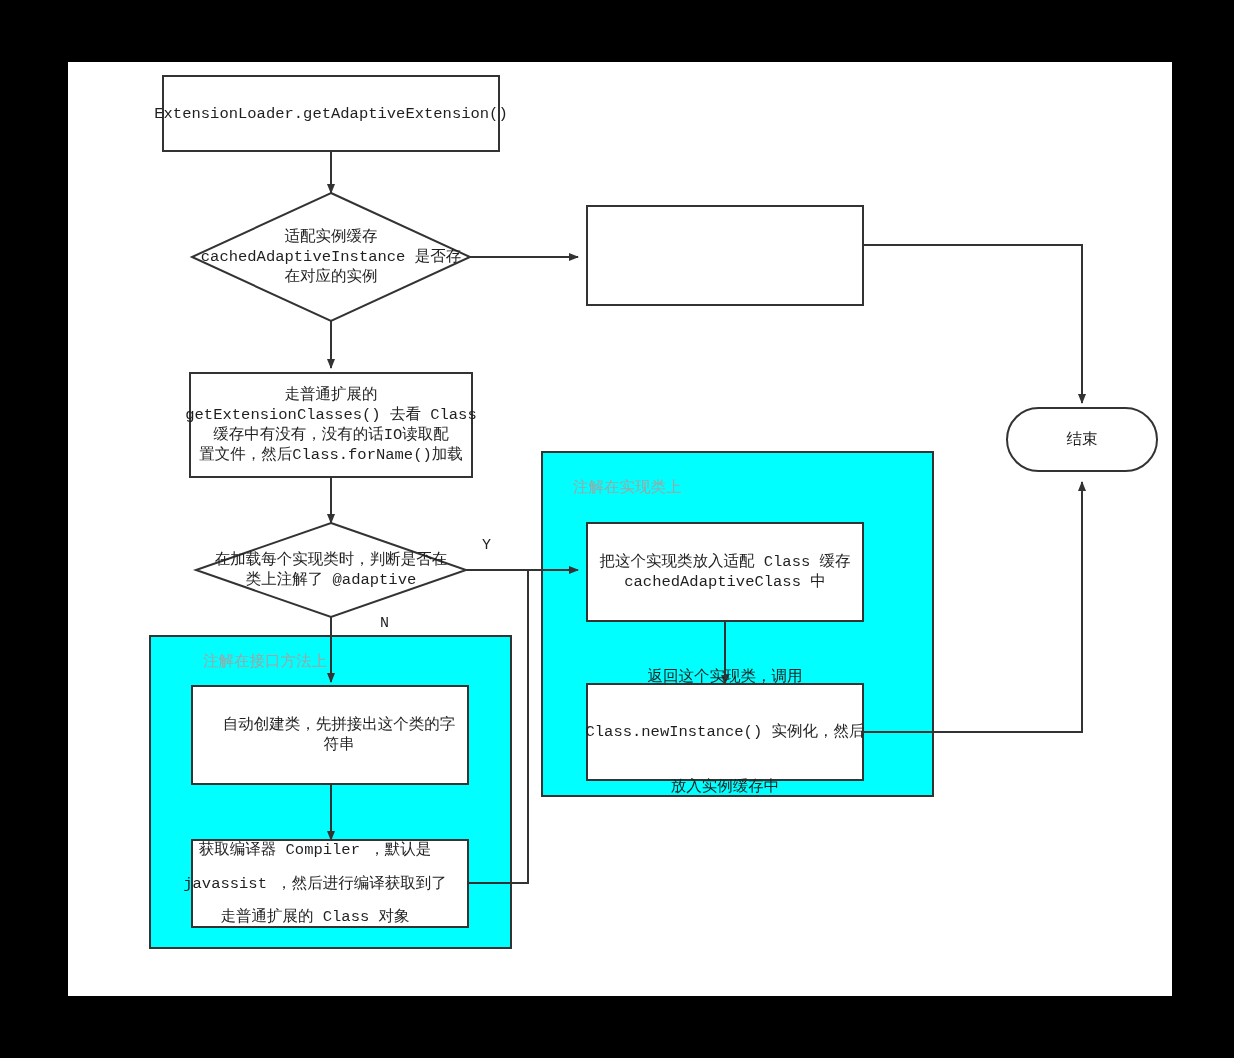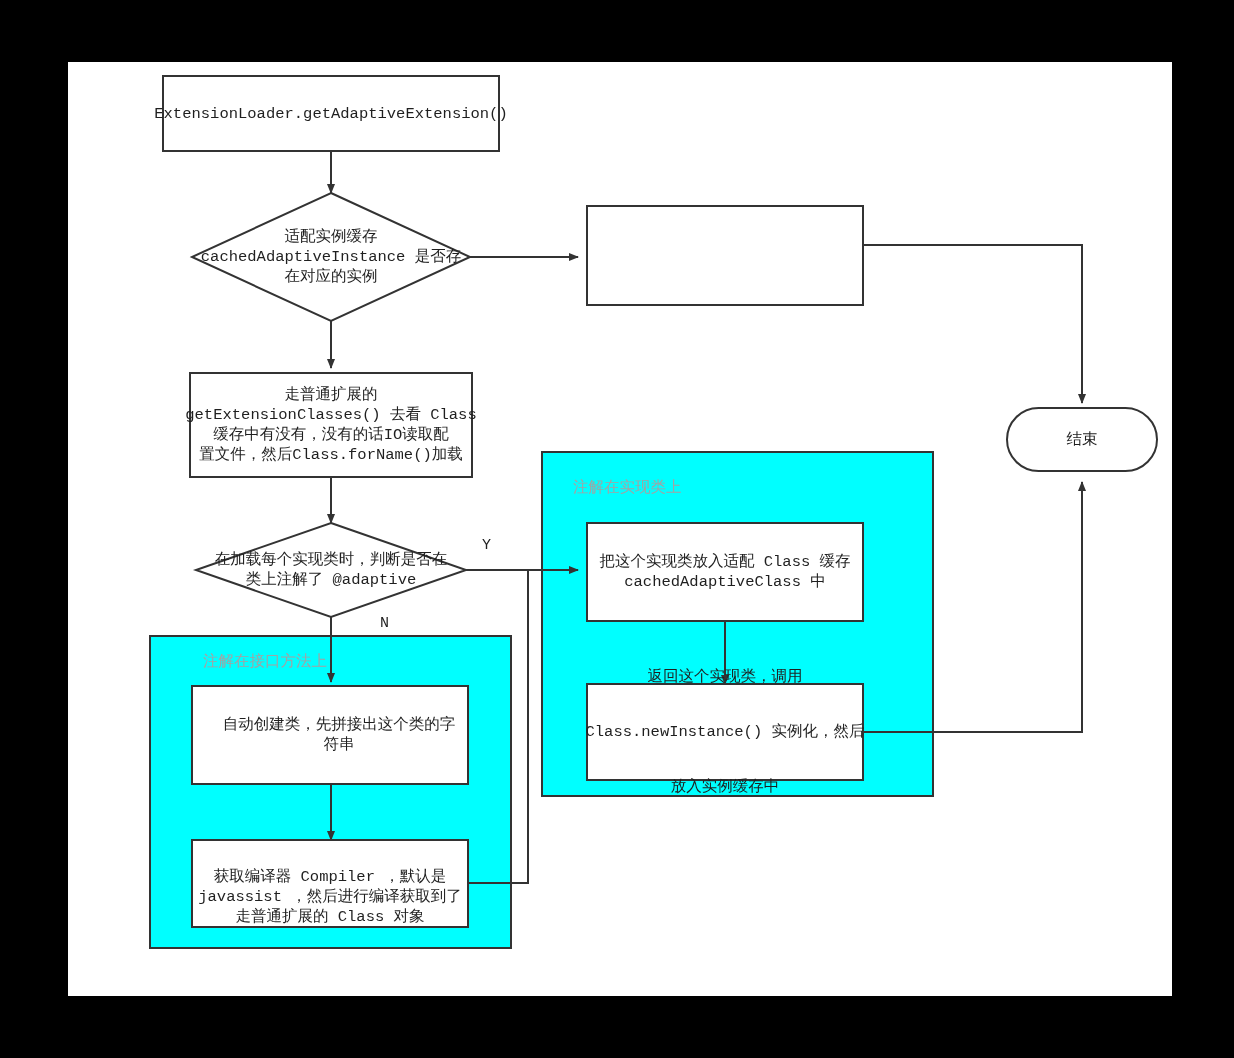--- a/index.html
+++ b/index.html
@@ -153,21 +153,21 @@
     <span>返回这个实现类，调用</span>
     <span>Class.newInstance() 实例化，然后</span>
     <span>放入实例缓存中</span>
   </div>
 
   <div class="node-text" style="left:192px; top:686px; width:294px; height:98px; flex-direction:column; justify-content:center;">
     <span>自动创建类，先拼接出这个类的字</span>
     <span>符串</span>
   </div>
 
-  <div class="node-text" style="left:187px; top:840px; width:286px; height:87px; flex-direction:column; justify-content:flex-end;">
+  <div class="node-text" style="left:172px; top:840px; width:286px; height:87px; flex-direction:column; justify-content:space-between;">
     <span>获取编译器 Compiler ，默认是</span>
     <span>javassist ，然后进行编译获取到了</span>
     <span>走普通扩展的 Class 对象</span>
   </div>
 
   <div class="node-text" style="left:1007px; top:408px; width:150px; height:63px;">
     <span>结束</span>
   </div>
 
   <div class="sub-title" style="left:573px; top:478px;">注解在实现类上</div>

